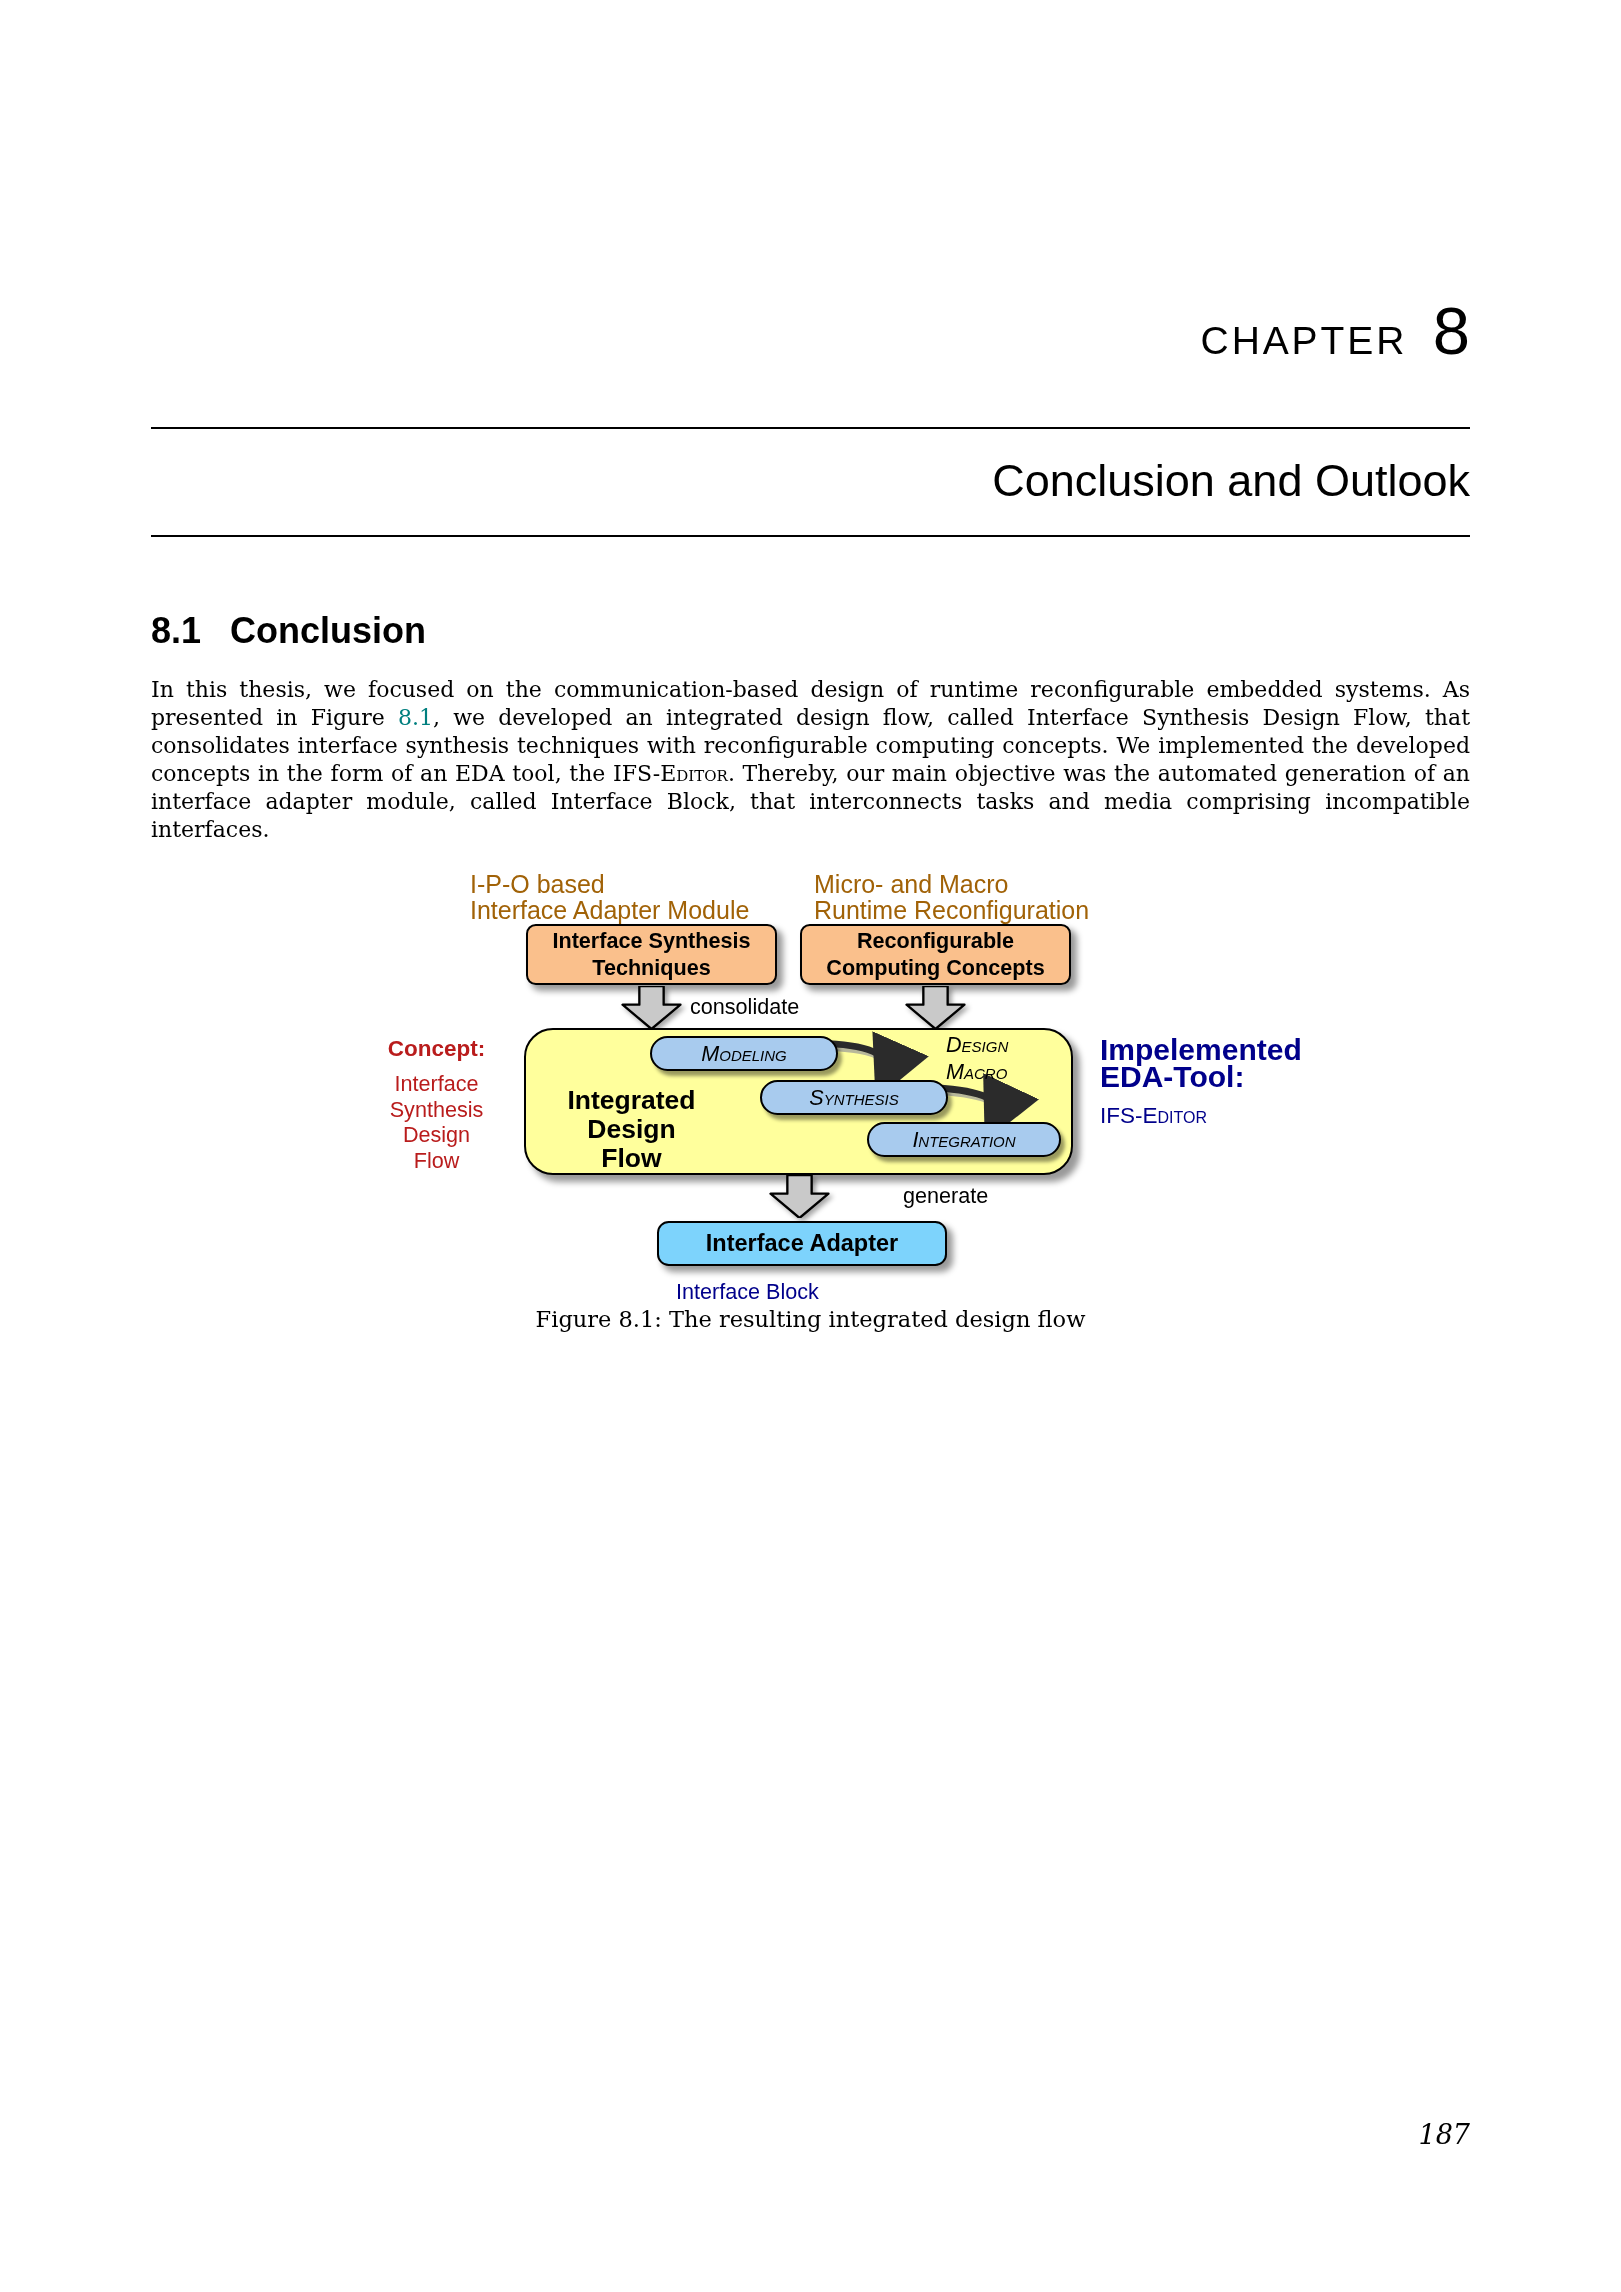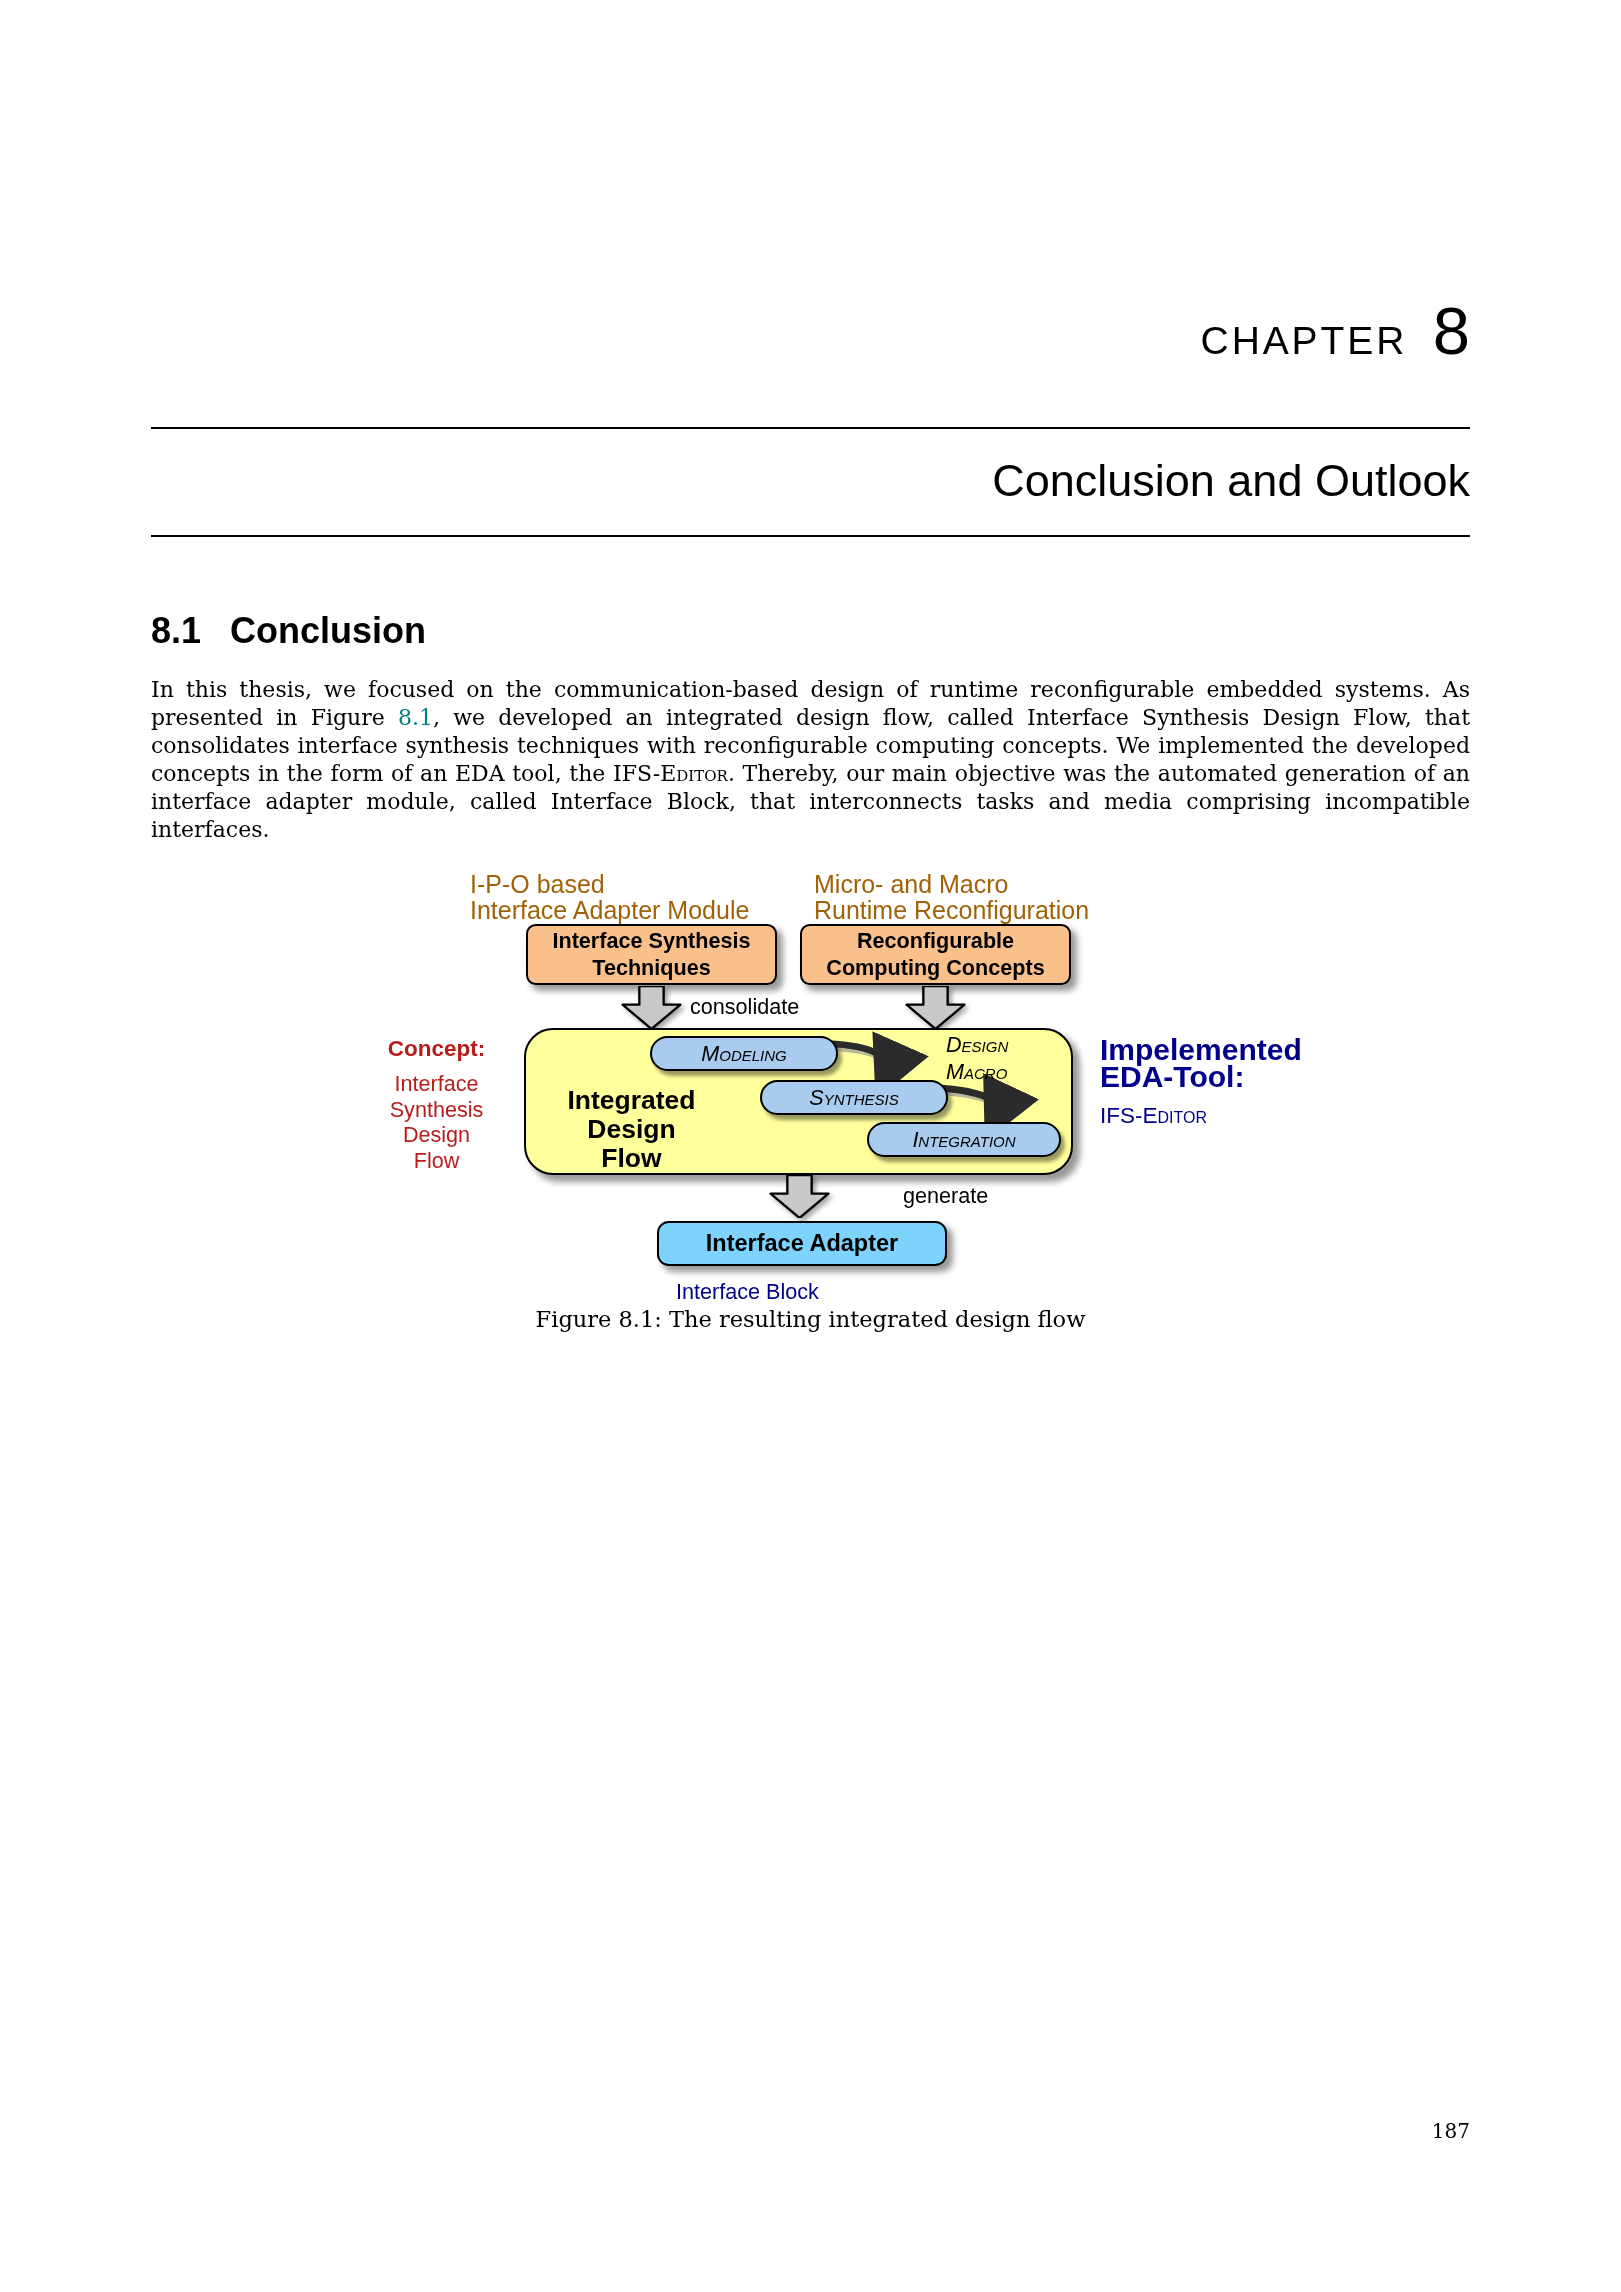--- a/index.html
+++ b/index.html
@@ -75,21 +75,21 @@
   .gbox { position:absolute; left:657px; top:358px; width:290px; height:45px; background:#7dd3fc;
           border:2.9px solid #000; border-radius:11.8px; box-shadow:5.9px 5.9px 5.9px rgba(0,0,0,.40);
           display:flex; align-items:center; justify-content:center; font-weight:bold; font-size:23.5px; }
 
   .if-block { position:absolute; left:676px; top:416px; width:251px; 
               color:#00008B; font-size:21.6px; }
 
   .caption { position:absolute; left:151px; width:1319px; top:1306px; text-align:center;
              font-family:"DejaVu Serif", serif; font-size:22.5px; }
 
-  .pageno { position:absolute; right:151px; top:2119px; font-family:"DejaVu Serif", serif; font-size:20px; }
+  .pageno { position:absolute; right:151px; top:2119px; font-family:"DejaVu Serif", serif; font-size:27px;font-style:italic; }
 </style>
 </head>
 <body>
 
 <div class="page">
 
   <div class="chapter-head">
     <span class="chapter-word">CHAPTER</span>
     <span class="chapter-num">8</span>
   </div>

